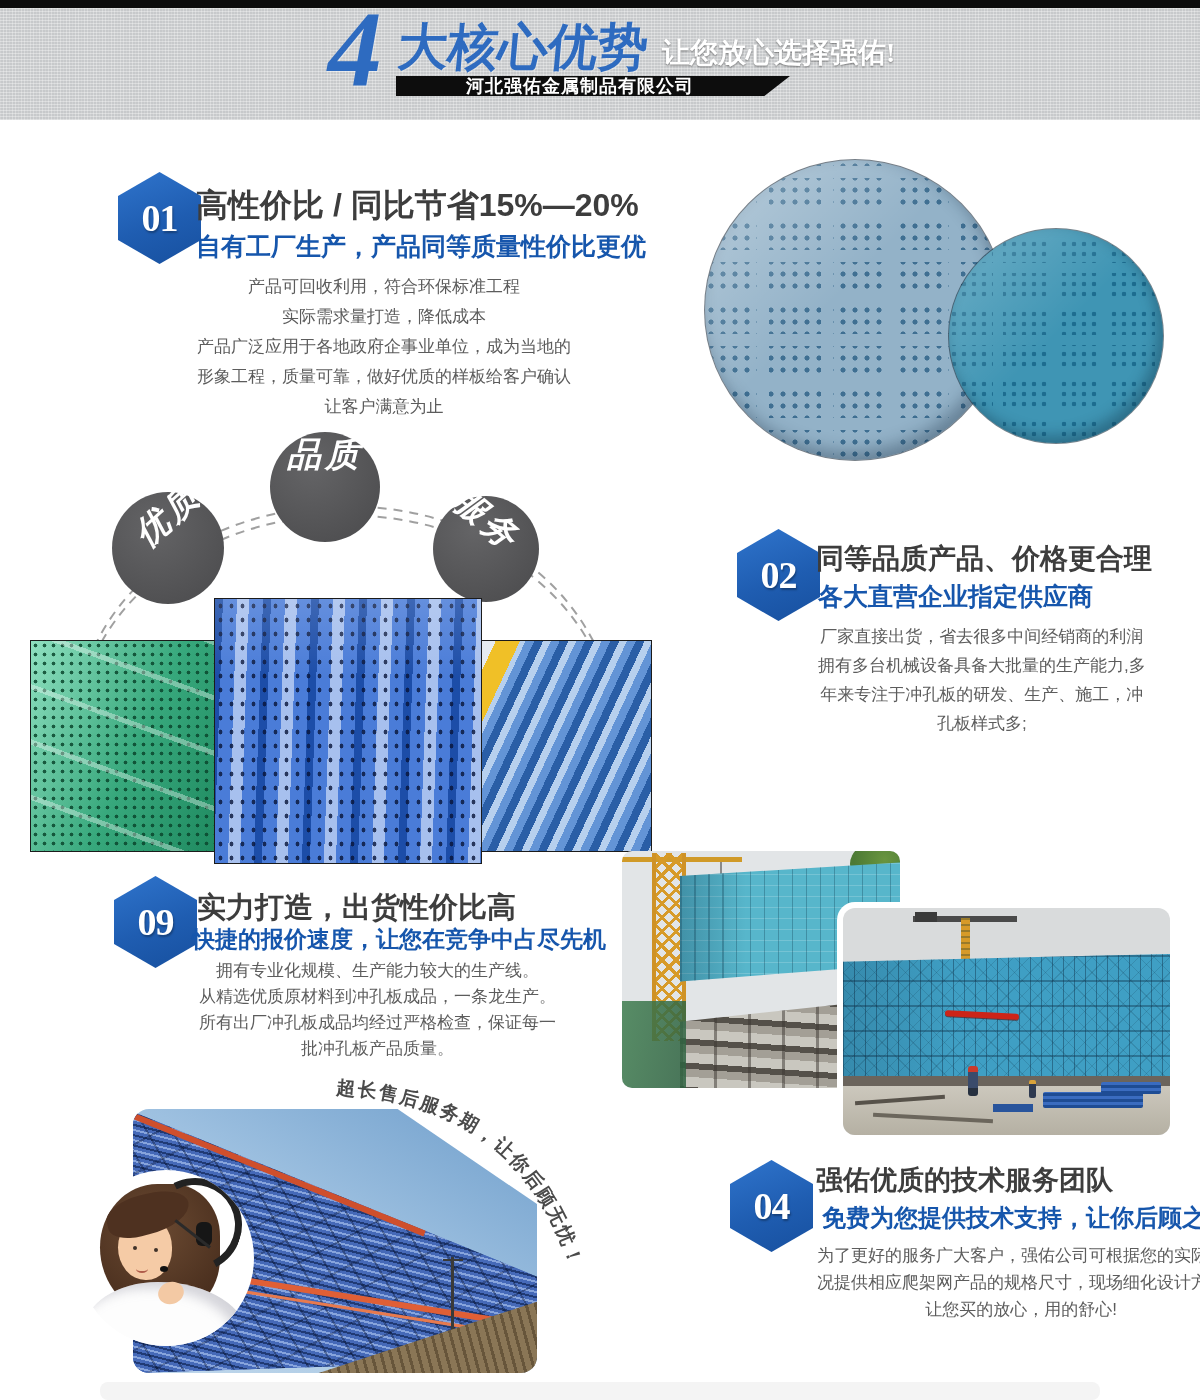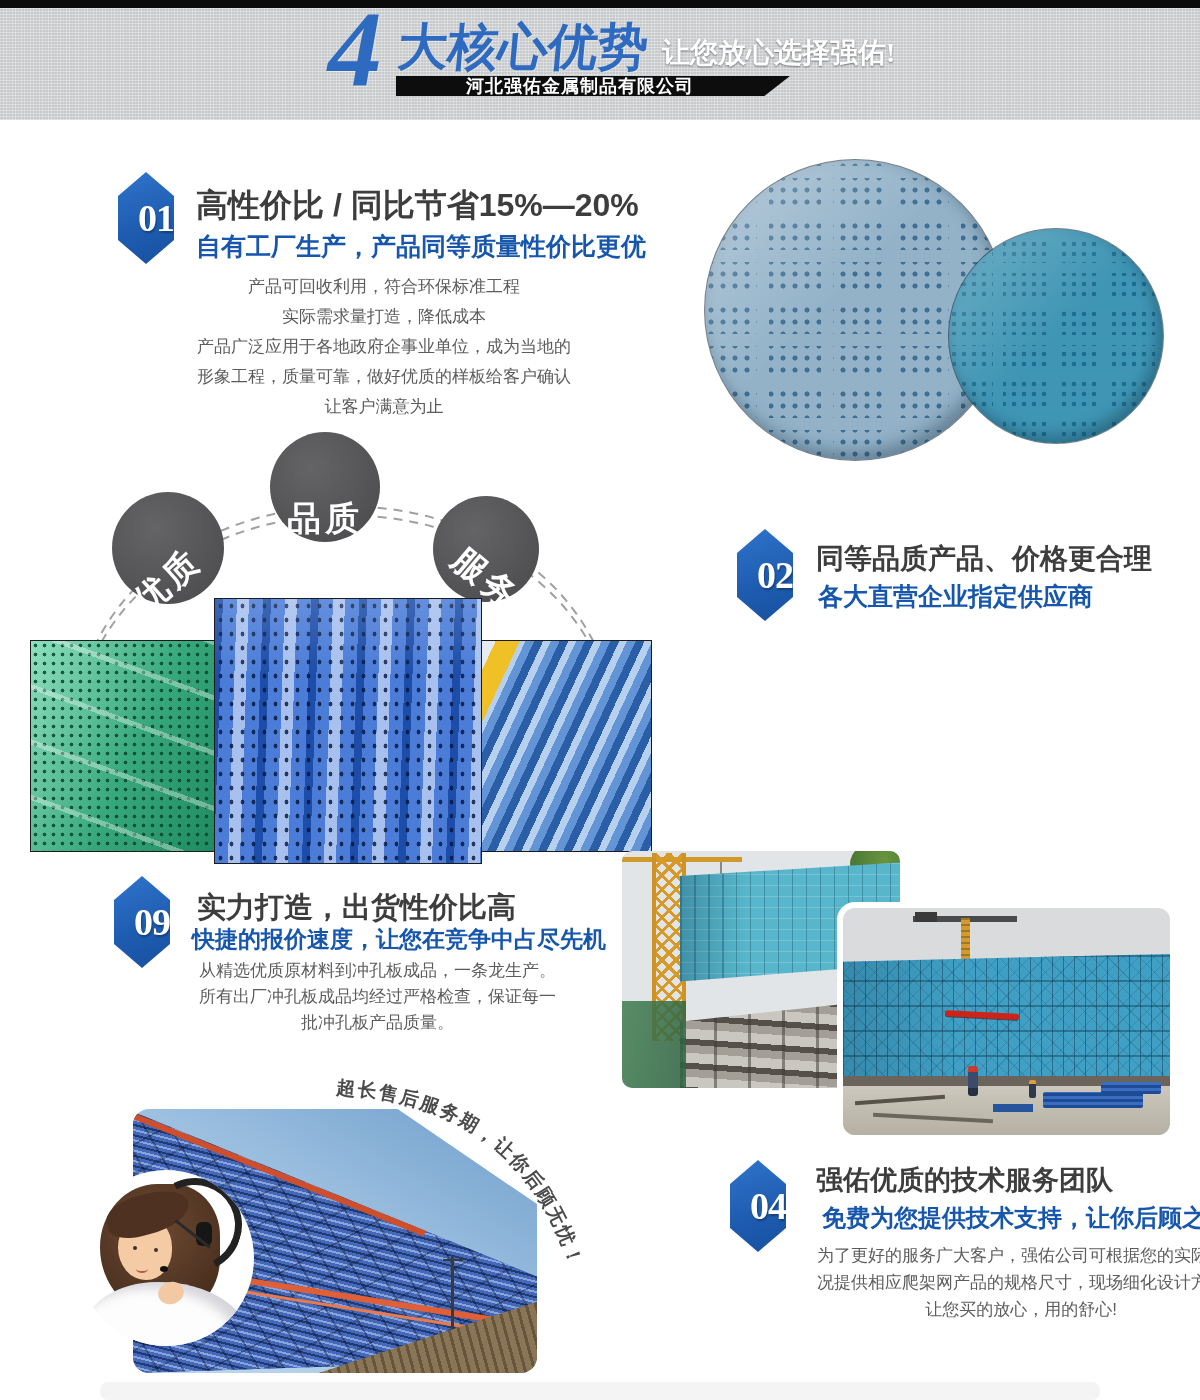--- a/index.html
+++ b/index.html
@@ -23,23 +23,23 @@
     text-shadow:1px 1px 0 rgba(255,255,255,.3);}
   .header-slogan{left:662px;top:34px;font-family:"Liberation Serif","DejaVu Serif",serif;
     font-size:28px;font-weight:bold;color:#ffffff;white-space:nowrap;
     text-shadow:0 1px 2px rgba(0,0,0,.45);}
   .company-banner{left:396px;top:76px;width:394px;height:20px;background:#0d0d0d;
     clip-path:polygon(0 0,100% 0,93.5% 100%,0 100%);
     display:flex;align-items:center;justify-content:center;}
   .company-banner span{color:#fff;font-size:18px;font-weight:bold;letter-spacing:1px;padding-right:26px;white-space:nowrap;}
 
   
-  .hex{width:56px;height:92px;background:linear-gradient(160deg,#2f74cc 0%,#1f5db1 55%,#17509f 100%);
+  .hex{width:83px;height:92px;background:linear-gradient(160deg,#2f74cc 0%,#1f5db1 55%,#17509f 100%);
     clip-path:polygon(50% 0,100% 26%,100% 74%,50% 100%,0 74%,0 26%);
-    display:flex;align-items:center;justify-content:flex-end;}
+    display:flex;align-items:center;justify-content:center;}
   .hex span{color:#fff;font-family:"Liberation Serif","DejaVu Serif",serif;font-weight:bold;
     font-size:38px;letter-spacing:-1px;text-shadow:1px 2px 2px rgba(0,0,0,.3);}
   .sec-title{font-weight:bold;color:#3d3d3d;white-space:nowrap;}
   .sec-sub{font-family:"Liberation Serif","DejaVu Serif",serif;font-weight:bold;color:#1656ac;white-space:nowrap;}
   .sec-para div{color:#5c5c5c;font-size:17px;white-space:nowrap;text-align:center;}
 
   
   .panel-circle{border-radius:50%;}
   .panel-circle.big{left:705px;top:160px;width:300px;height:300px;
     background-color:#93b2c8;
@@ -55,21 +55,21 @@
     background-image:
       linear-gradient(135deg, rgba(255,255,255,.25), rgba(255,255,255,0) 50%),
       repeating-linear-gradient(0deg, rgba(63,149,180,0) 0 26px, #3f95b4 26px 36px),
       repeating-linear-gradient(90deg, rgba(63,149,180,0) 0 44px, #3f95b4 44px 54px),
       radial-gradient(#1d6d90 2px, rgba(0,0,0,0) 2.6px);
     background-size:auto,auto,auto,10px 10px;
     box-shadow:inset -5px -7px 14px rgba(15,50,70,.4), 0 0 0 1px rgba(20,45,60,.6);}
 
   
   .badge{border-radius:50%;background:radial-gradient(circle at 38% 32%,#646466,#505052 75%);
-    display:flex;align-items:flex-end;justify-content:center;}
+    display:flex;align-items:flex-start;justify-content:center;font-style:italic;}
   .badge span{color:#fff;font-weight:bold;font-size:34px;letter-spacing:4px;}
 
   
   .mid-img{border:1px solid #1b1b1b;}
   .mid-img.green{left:30px;top:640px;width:186px;height:210px;
     background-color:#37a87c;
     background-image:
       repeating-linear-gradient(200deg, rgba(255,255,255,.35) 0 5px, rgba(255,255,255,0) 5px 52px),
       radial-gradient(rgba(10,70,45,.85) 1.6px, rgba(0,0,0,0) 2.2px),
       linear-gradient(115deg,#8fe0c0,#37a87c 55%,#1f8a60);
@@ -163,27 +163,34 @@
 
   <div class="abs mid-img green"></div>
   <div class="abs mid-img blue"></div>
   <div class="abs mid-img stripes"></div>
 
   <div class="abs hex" style="left:737px;top:529px;">
     <span>02</span>
   </div>
   <div class="abs sec-title" style="left:816px;top:540px;font-size:28px;">同等品质产品、价格更合理</div>
   <div class="abs sec-sub" style="left:818px;top:580px;font-size:25px;">各大直营企业指定供应商</div>
+  <div class="abs sec-para" style="left:818px;top:622px;line-height:29px;">
+    <div>厂家直接出货，省去很多中间经销商的利润</div>
+    <div>拥有多台机械设备具备大批量的生产能力,多</div>
+    <div>年来专注于冲孔板的研发、生产、施工，冲</div>
+    <div>孔板样式多;</div>
+  </div>
 
   <div class="abs hex" style="left:114px;top:876px;">
     <span>09</span>
   </div>
   <div class="abs sec-title" style="left:197px;top:888px;font-size:29px;">实力打造，出货性价比高</div>
   <div class="abs sec-sub" style="left:192px;top:924px;font-size:23px;">快捷的报价速度，让您在竞争中占尽先机</div>
   <div class="abs sec-para" style="left:199px;top:958px;line-height:26px;">
+    <div>拥有专业化规模、生产能力较大的生产线。</div>
     <div>从精选优质原材料到冲孔板成品，一条龙生产。</div>
     <div>所有出厂冲孔板成品均经过严格检查，保证每一</div>
     <div>批冲孔板产品质量。</div>
   </div>
 
   <div class="abs photoA">
     <div class="abs" style="right:-8px;top:-10px;width:58px;height:46px;background:radial-gradient(circle at 60% 40%,#69953f,#4c7a34 70%);border-radius:50%;"></div>
     <div class="abs" style="left:0;top:6px;width:120px;height:5px;background:#d09a28;"></div>
     <div class="abs" style="left:98px;top:11px;width:2px;height:32px;background:#8a8a8a;"></div>
     <div class="abs" style="left:30px;top:2px;width:26px;height:188px;border-left:4px solid #cf9226;border-right:4px solid #cf9226;

